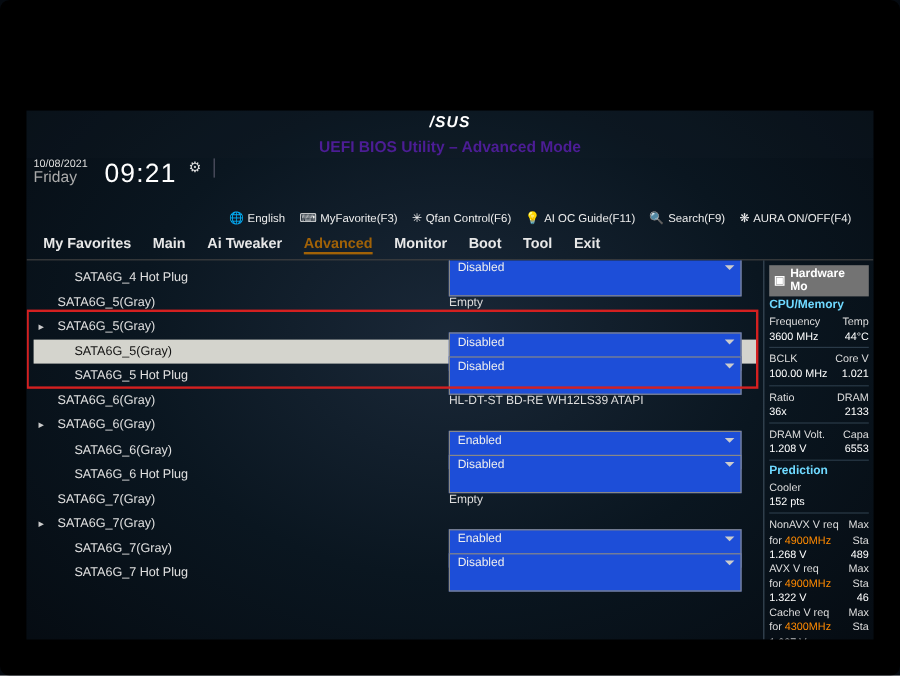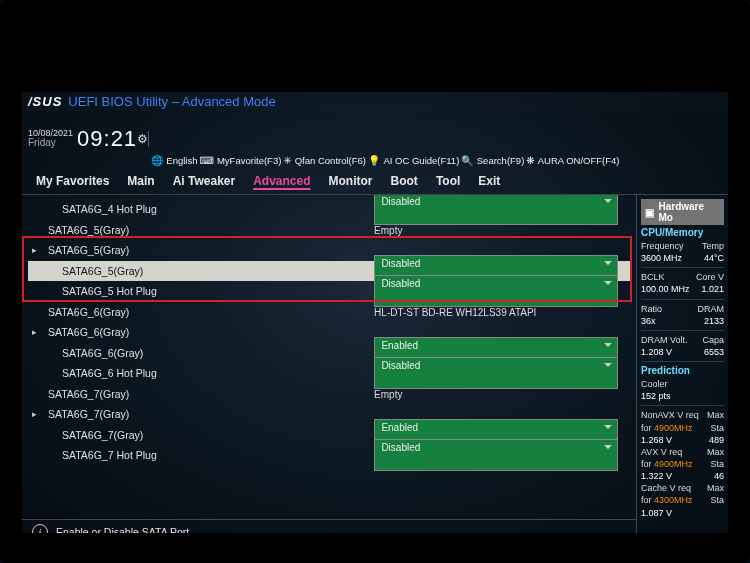--- a/index.html
+++ b/index.html
@@ -11,52 +11,53 @@
   }
   
   .bezel { position:absolute; inset:0; border: 22px solid #000; border-top-width: 92px; border-bottom-width: 30px; border-radius: 8px; pointer-events:none; }
   .screen { position:absolute; top:92px; left:22px; right:22px; bottom:30px; overflow:hidden; }
 
   
   .hdr {
     display:flex; align-items:center; gap:6px;
     padding:2px 6px; font-size:11px; color:#e5e5e5;
     background: rgba(20,30,40,.2);
+    flex-direction: column;
   }
   .logo { font-weight:bold; font-style:italic; letter-spacing:1px; font-size:13px; color:#fff;}
-  .title { font-weight:normal; color:#3b82f6; font-size:13px;}
-  .hdr2 { display:flex; align-items:center; padding:0 6px 4px 6px; font-size:10px; color:#ddd;}
+  .title { font-weight:bold; color:#4c1d95; font-size:13px;}
+  .hdr2 { display:flex; gap:10px; padding:0 6px 4px 6px; font-size:10px; color:#ddd;}
   .datetime { display:flex; flex-direction:column; line-height:1; margin-right:4px;}
   .datetime .d { font-size:9px;}
-  .datetime .w { font-size:10px; color:#aaa;}
+  .datetime .w { font-size:13px; color:#aaa;}
   .clock { font-size:22px; font-weight:400; color:#fff; letter-spacing:1px;}
   .toplink { display:inline-flex; align-items:center; gap:3px; font-size:9.5px; color:#eee; white-space:nowrap;}
   .hdr2 > .toplink { margin-left:2px;margin-top:44px; }
 
   
   .tabs { display:flex; gap:18px; padding:2px 14px 4px 14px; font-size:12px; font-weight:bold; color:#e8e8e8; border-bottom:1px solid #404040;}
   .tab { padding:2px 0; }
-  .tab.active { color:#ec4899; text-decoration:underline; text-underline-offset:3px; text-decoration-thickness:2px;}
+  .tab.active { color:#a16207; text-decoration:underline; text-underline-offset:3px; text-decoration-thickness:2px;}
 
   
   .main { display:flex; height: calc(100% - 92px); }
   .left { flex:1; padding:4px 6px 0 6px; overflow:hidden; position:relative;}
   .right { width:92px; border-left:1px solid #3a4a58; padding:4px 4px; font-size:9px; overflow:hidden;}
 
   
   .row { display:flex; align-items:center; height:20.5px; font-size:10.5px; color:#e0e0e0; padding-left:20px; position:relative;}
   .row.parent::before { content:"▸"; position:absolute; left:4px; font-size:9px; color:#ccc;}
   .row.sel { background:#d4d4cd; color:#111; }
   .row.sel .lbl{ color:#111;}
   .row .lbl { flex:0 0 55%; white-space:nowrap; overflow:hidden;}
   .row .val { flex:1; padding-right:12px; }
   .row.indent { padding-left:34px; }
 
   
-  .dd { position:relative; display:block; background:#15803d; border:1px solid #888; color:#eee; padding:1px 18px 1px 6px; font-size:10px; height:32px; line-height:13px;}
+  .dd { position:relative; display:block; background:#1d4ed8; border:1px solid #888; color:#eee; padding:1px 18px 1px 6px; font-size:10px; height:32px; line-height:13px;}
   .dd::after{ content:""; position:absolute; right:5px; top:5px; border:4px solid transparent; border-top-color:#ccc;}
   .static { color:#ddd; font-size:10px; padding-left:6px;}
 
   
   .redbox { position:absolute; border:2px solid #d42020; pointer-events:none; }
 
   
   .help { display:flex; align-items:center; gap:8px; padding:4px 10px; font-size:10.5px; color:#e5e5e5; border-top:1px solid #445;}
   .help .ico { display:inline-flex; width:16px; height:16px; border:1.5px solid #ccc; border-radius:50%; align-items:center; justify-content:center; font-size:10px; font-style:italic; font-family:serif;}
 

